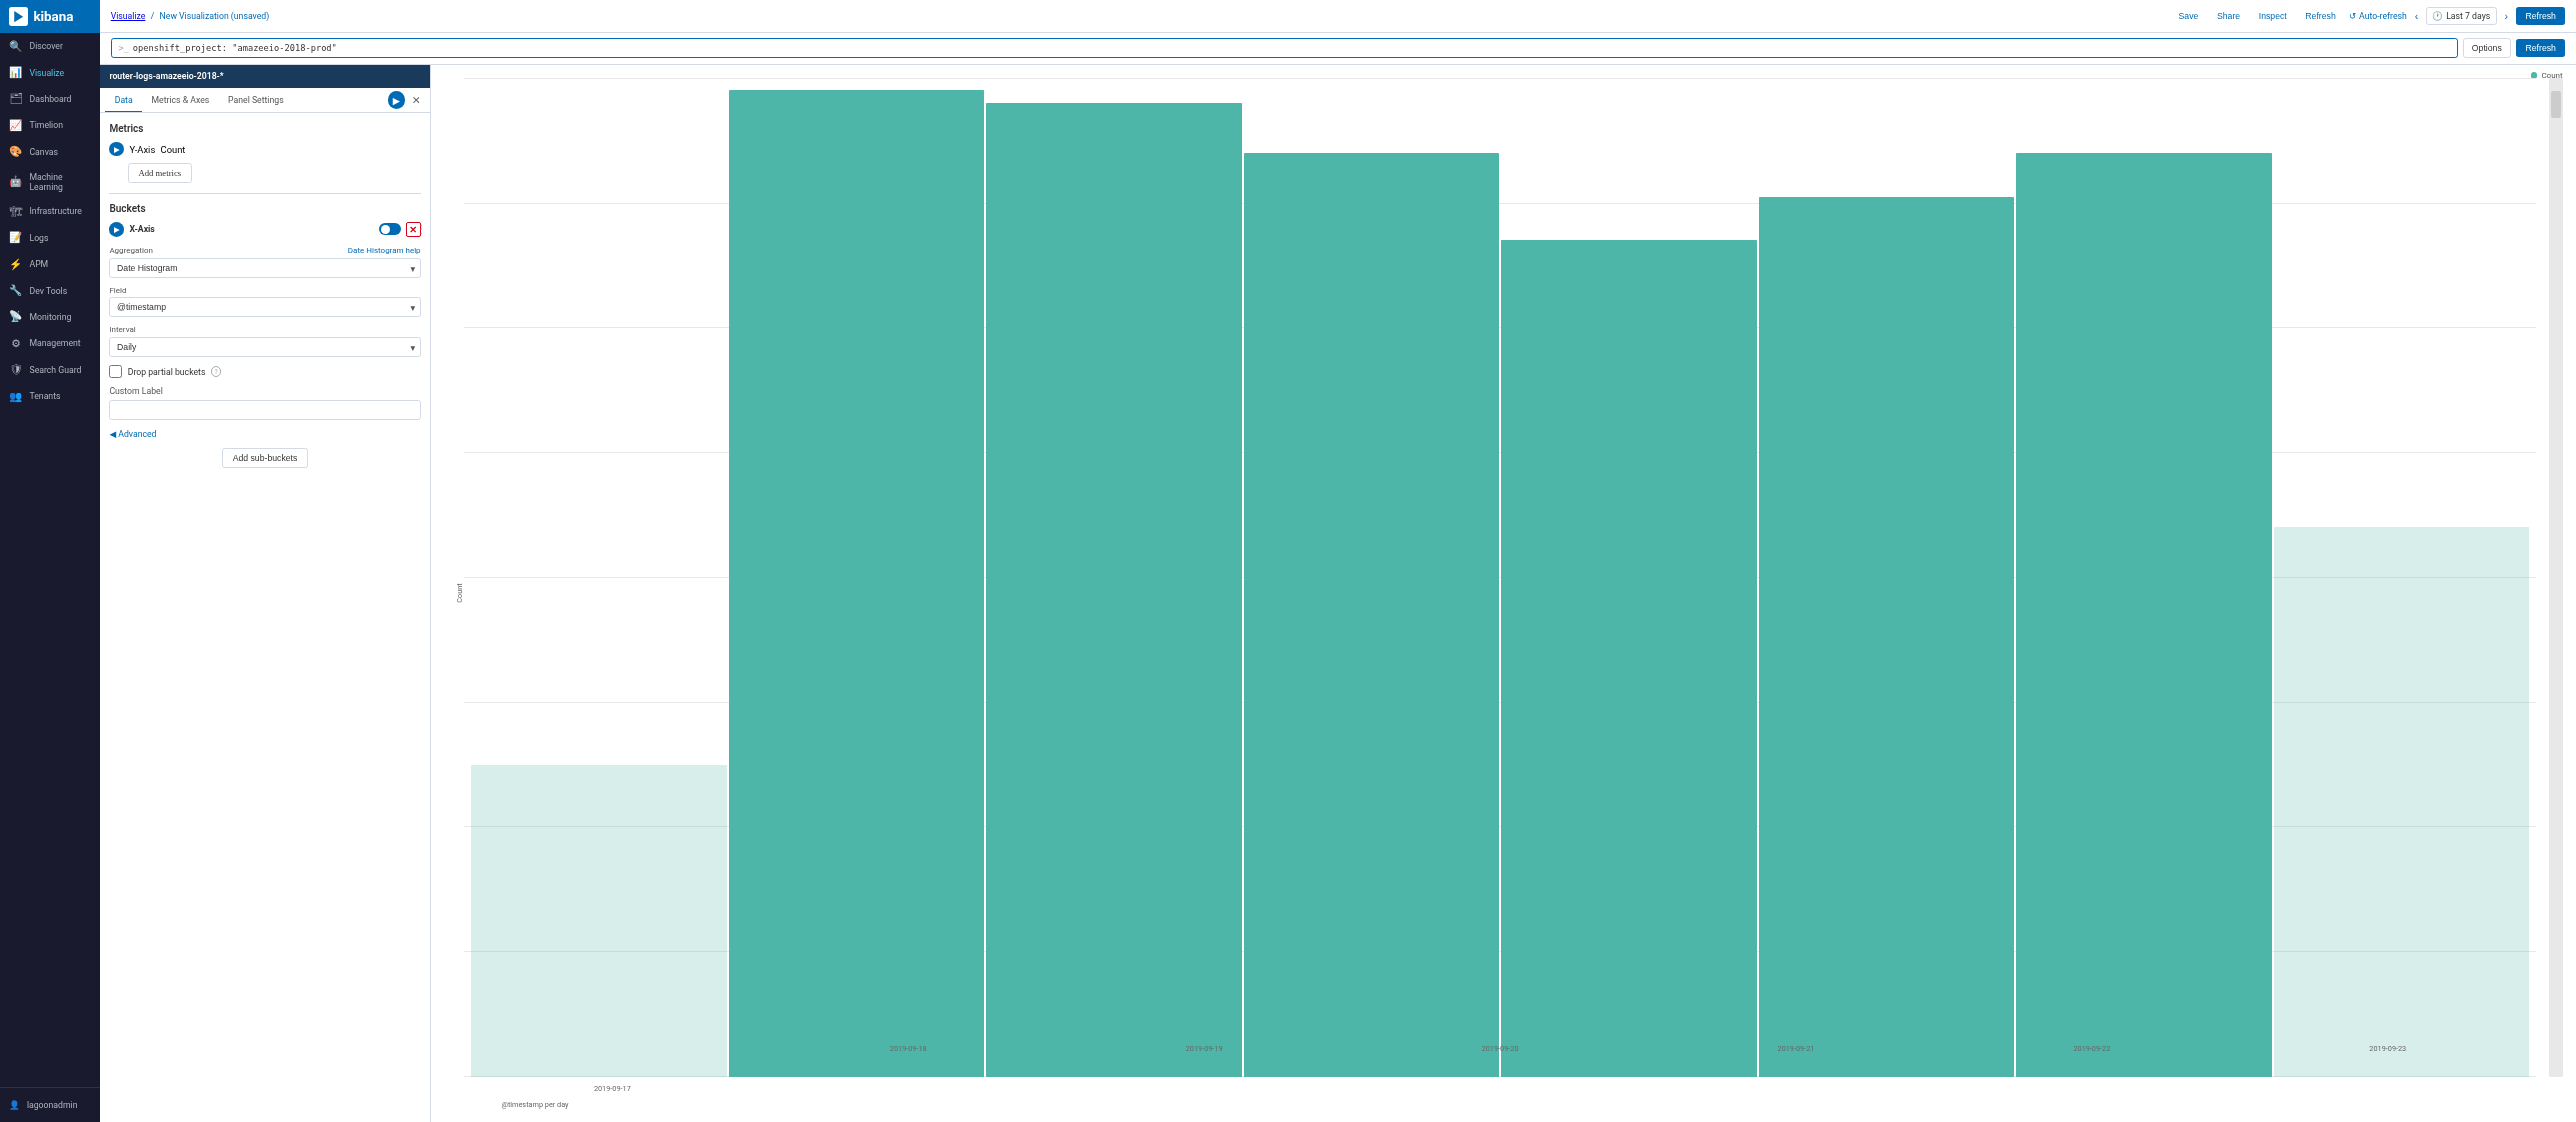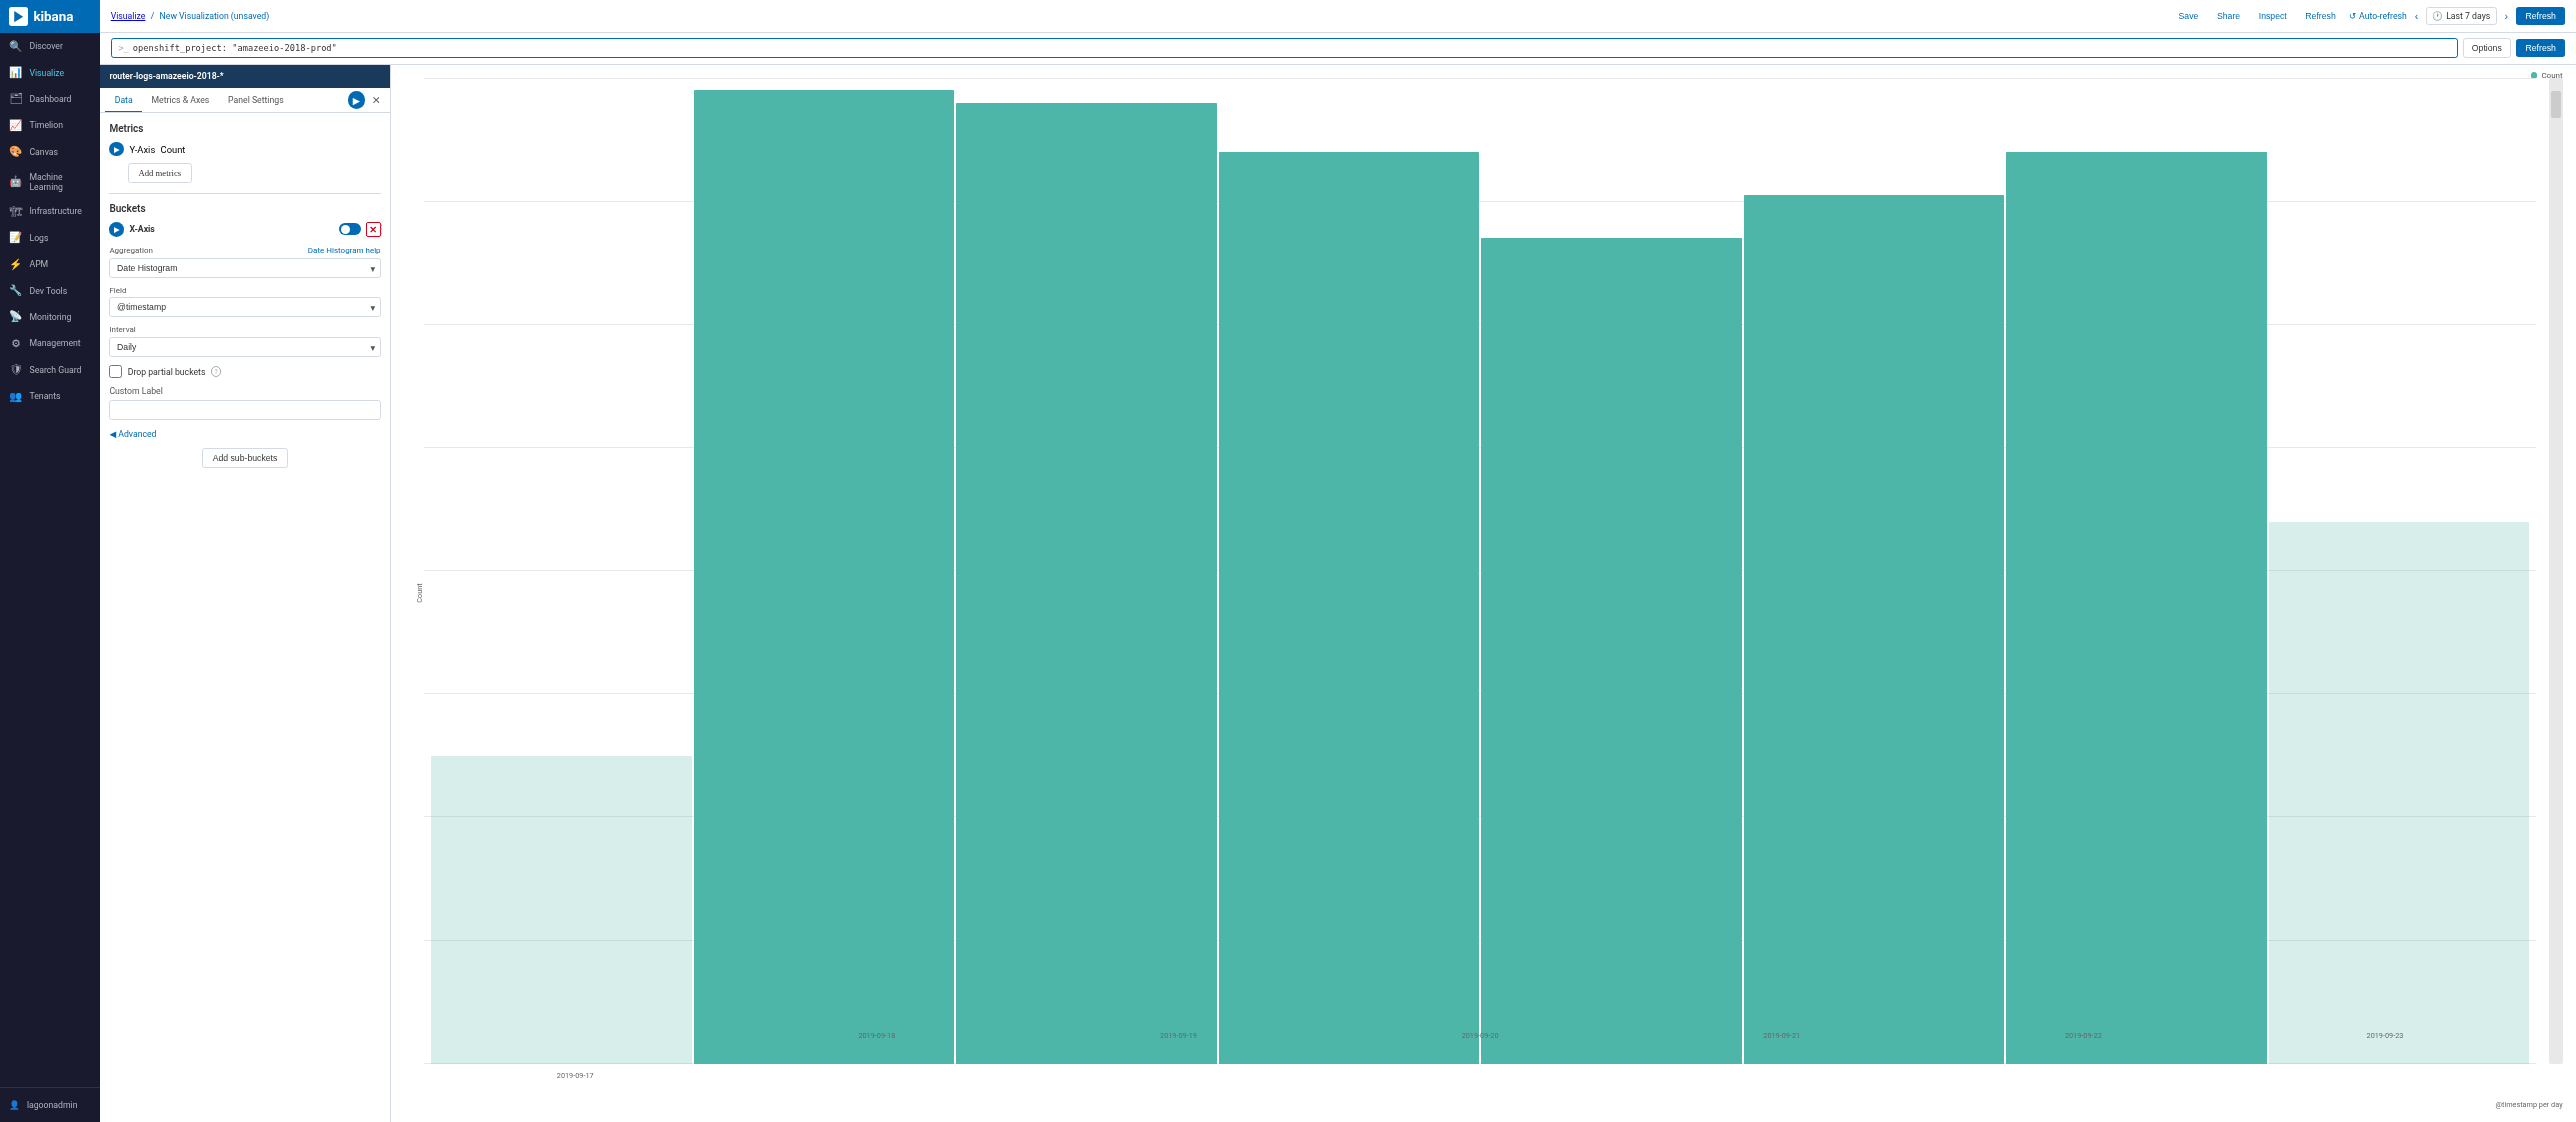--- a/index.html
+++ b/index.html
@@ -38,21 +38,21 @@
     .querybar-refresh { background: #006bb4; color: white; border: none; padding: 4px 9.4px; border-radius: 2.7px; cursor: pointer; font-size: 8.7px; font-weight: 500; }
 
     
     .filterbar { background: white; border-bottom: 0.7px solid #d3dae6; padding: 4px 10.7px; flex-shrink: 0; }
     .add-filter { color: #006bb4; font-size: 8.7px; cursor: pointer; display: flex; align-items: center; gap: 2.7px; }
 
     
     .content { display: flex; flex: 1; overflow: hidden; }
 
     
-    .left-panel { width: 291px; background: white; border-right: 0.7px solid #d3dae6; display: flex; flex-direction: column; flex-shrink: 0; overflow-y: auto; }
+    .left-panel { width: 331px; background: white; border-right: 0.7px solid #d3dae6; display: flex; flex-direction: column; flex-shrink: 0; overflow-y: auto; }
     .left-panel-header { background: #1a3a5c; color: white; padding: 6.7px 9.4px; font-size: 8.7px; font-weight: 600; }
     .panel-tabs { display: flex; border-bottom: 0.7px solid #d3dae6; padding: 0 5.3px; background: white; align-items: center; gap: 0; }
     .panel-tab { padding: 6.7px 9.4px; cursor: pointer; font-size: 8.7px; color: #555; border-bottom: 1.3px solid transparent; }
     .panel-tab.active { color: #006bb4; border-bottom: 1.3px solid #006bb4; }
     .panel-tab-actions { margin-left: auto; display: flex; gap: 2.7px; }
     .panel-tab-run { background: #006bb4; color: white; border: none; border-radius: 50%; width: 17.4px; height: 17.4px; cursor: pointer; font-size: 9.4px; display: flex; align-items: center; justify-content: center; }
     .panel-tab-close { background: none; border: none; cursor: pointer; color: #666; font-size: 10.7px; padding: 1.3px 4px; }
 
     
     .panel-section { padding: 9.4px; }
@@ -358,20 +358,20 @@
                   <span class="x-label" style="font-size: 7.3px; color: rgb(102, 102, 102);">2019-09-22</span>
                   <span class="x-label" style="font-size: 7.3px; color: rgb(102, 102, 102);">2019-09-23</span>
                 </div>
             </div>
 
             <div style="width:13.4px; background:#e8e8e8; margin-bottom:20px; border-radius:2px;">
               <div style="width:10.7px; height:27px; background:#ccc; border-radius:2px; margin:0 auto; margin-top:13.4px;"></div>
             </div>
           </div>
 
-          <div style="text-align:right; font-size:7.3px; color:#666; padding-left:37px; margin-top:16px;">@timestamp per day</div>
+          <div style="text-align:left; font-size:7.3px; color:#666; padding-left:37px; margin-top:3px;">@timestamp per day</div>
         </div>
       </div>
     </div>
 
   </div>
 </div>
 
 
 </body></html>

